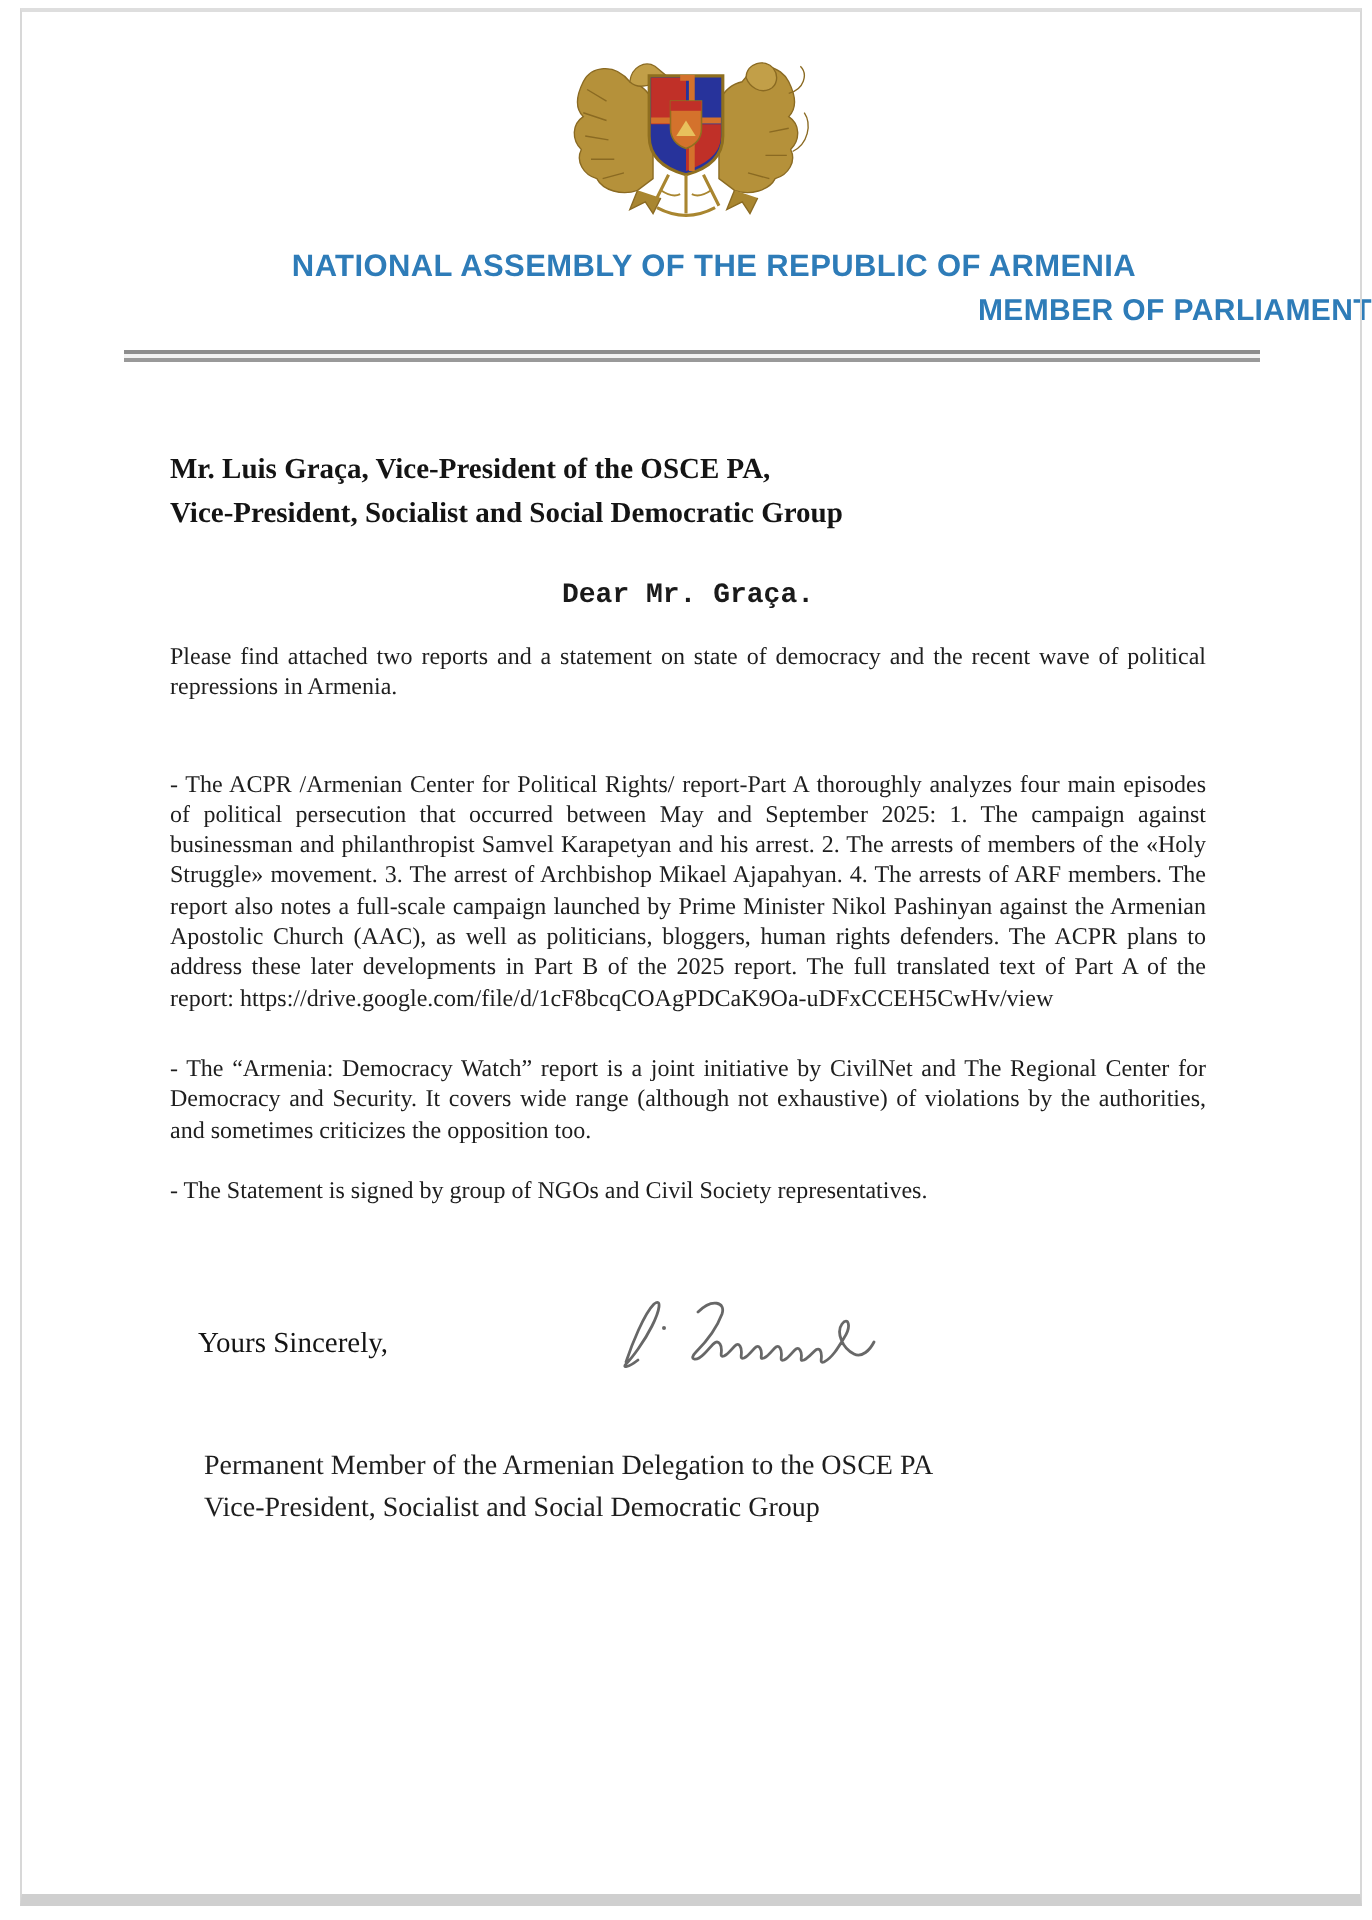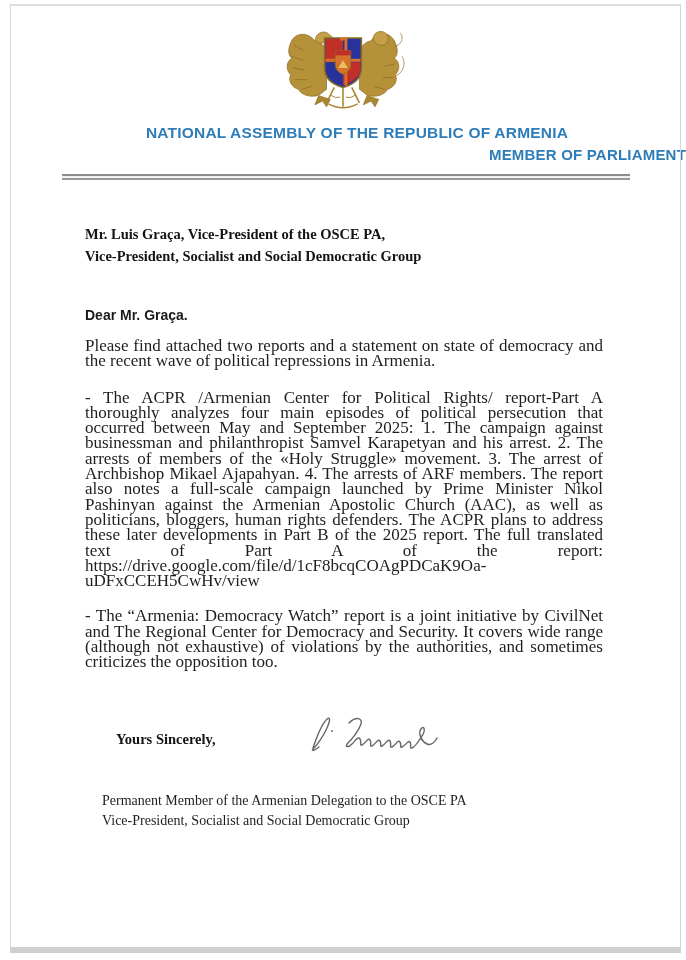--- a/index.html
+++ b/index.html
@@ -29,34 +29,34 @@
   .org-line.l2{ font-size:15px; margin-top:4px;text-align:right; }
   .rule{
     margin:11px 0 0 62px; width:568px; height:2px;
     border-top:2px solid #8d8d8d;
     border-bottom:2px solid #999999;
     background:#f2f2f2;
   }
   .content{ margin:44px 83px 0 85px; }
   .date-block{ font-weight:bold; font-size:14.5px; line-height:21.5px; color:#141414; }
   .salutation{
-    margin-top:40px;
-    font-family:Liberation Sans, sans-serif;
-    font-weight:bold; font-size:14px; color:#1a1a1a;
+    margin-top:22px;
+    font-family:Liberation Mono, monospace;
+    font-weight:bold; font-size:14px; color:#1a1a1a;text-align:center;
   }
   .content p{
-    font-size:17px; line-height:15.3px;
+    font-size:12px; line-height:15.3px;
     text-align:justify; margin:15px 0 0 0;
     overflow-wrap:anywhere;
   }
-  .content p.p-acpr{ margin-top:21px;font-family:Liberation Serif, serif; }
+  .content p.p-acpr{ margin-top:33px;font-family:Liberation Serif, serif; }
   .content p.p-watch{ margin-top:20px; }
   .sig-row{ margin-top:60px; position:relative; height:46px; }
   .valediction{
-    margin-left:31px; font-weight:bold; font-size:14.5px;
+    margin-left:14px; font-weight:normal; font-size:14.5px;
     line-height:19px; color:#141414;
   }
   .signature-svg{
     position:absolute; left:218px; top:-22px; width:140px; height:50px;
   }
   .closing{ margin:15px 0 0 17px; font-size:14px; line-height:20.5px; }
 </style>
 </head>
 <body>
 
@@ -107,20 +107,21 @@
   <div class="date-block">
     <div>Mr. Luis Graça, Vice-President of the OSCE PA,</div>
     <div>Vice-President, Socialist and Social Democratic Group</div>
   </div>
 
   <div class="salutation">Dear Mr. Graça.</div>
 
   <p class="p-intro">Please find attached two reports  and a statement on state of democracy and the recent wave of political repressions in Armenia.</p>
   <p class="p-acpr">- The ACPR /Armenian Center for Political Rights/ report-Part A  thoroughly analyzes four main episodes of political persecution that occurred between May and September 2025: 1. The campaign against businessman and philanthropist Samvel Karapetyan and his arrest. 2. The arrests of members of the «Holy Struggle» movement. 3. The arrest of Archbishop Mikael Ajapahyan. 4. The arrests of ARF members. The report also notes a full-scale campaign launched by Prime Minister Nikol Pashinyan against the Armenian Apostolic Church (AAC), as well as politicians, bloggers, human rights defenders. The ACPR plans to address these later developments in Part B of the 2025 report.  The full translated text of Part A of the report: https://drive.google.com/file/d/1cF8bcqCOAgPDCaK9Oa-uDFxCCEH5CwHv/view</p>
   <p class="p-watch">- The “Armenia: Democracy Watch” report is a joint initiative by CivilNet and The Regional Center for Democracy and Security. It  covers  wide range (although not exhaustive) of violations by the authorities, and sometimes criticizes the opposition too.</p>
+  <p class="p-statement">- The Statement is signed by group of NGOs and Civil Society representatives.</p>
 
   <div class="sig-row">
     <div class="valediction">
       <div>Yours Sincerely,</div>
     </div>
     <svg class="signature-svg" viewBox="0 0 140 50" aria-hidden="true">
       <g fill="none" stroke="#4d4d4d" stroke-width="1.4" stroke-linecap="round" opacity="0.85">
         <path d="M10 40 C13 31 19 16 24 11 C28 8 27 14 23 22 C19 30 13 38 10 41 C8 43 11 43 16 39"></path>
         <circle cx="29" cy="23" r="1" fill="#4d4d4d" stroke="none"></circle>
         <path d="M46 15 C53 8 60 10 58 16 C55 24 49 31 45 35 C41 39 45 40 49 36 C53 32 55 28 57 31 C59 34 56 38 59 37 C63 35 65 29 67 32 C69 35 66 39 69 38 C73 36 75 30 77 33 C79 36 76 39 79 38 C83 36 85 30 87 33 C89 36 86 40 89 39 C93 37 95 31 97 34 C99 37 96 40 99 39 C103 37 105 32 107 34 C109 37 106 41 109 40 C113 38 116 33 119 28 C123 22 121 17 118 21 C115 25 118 33 124 36 C128 38 132 34 134 30"></path>

